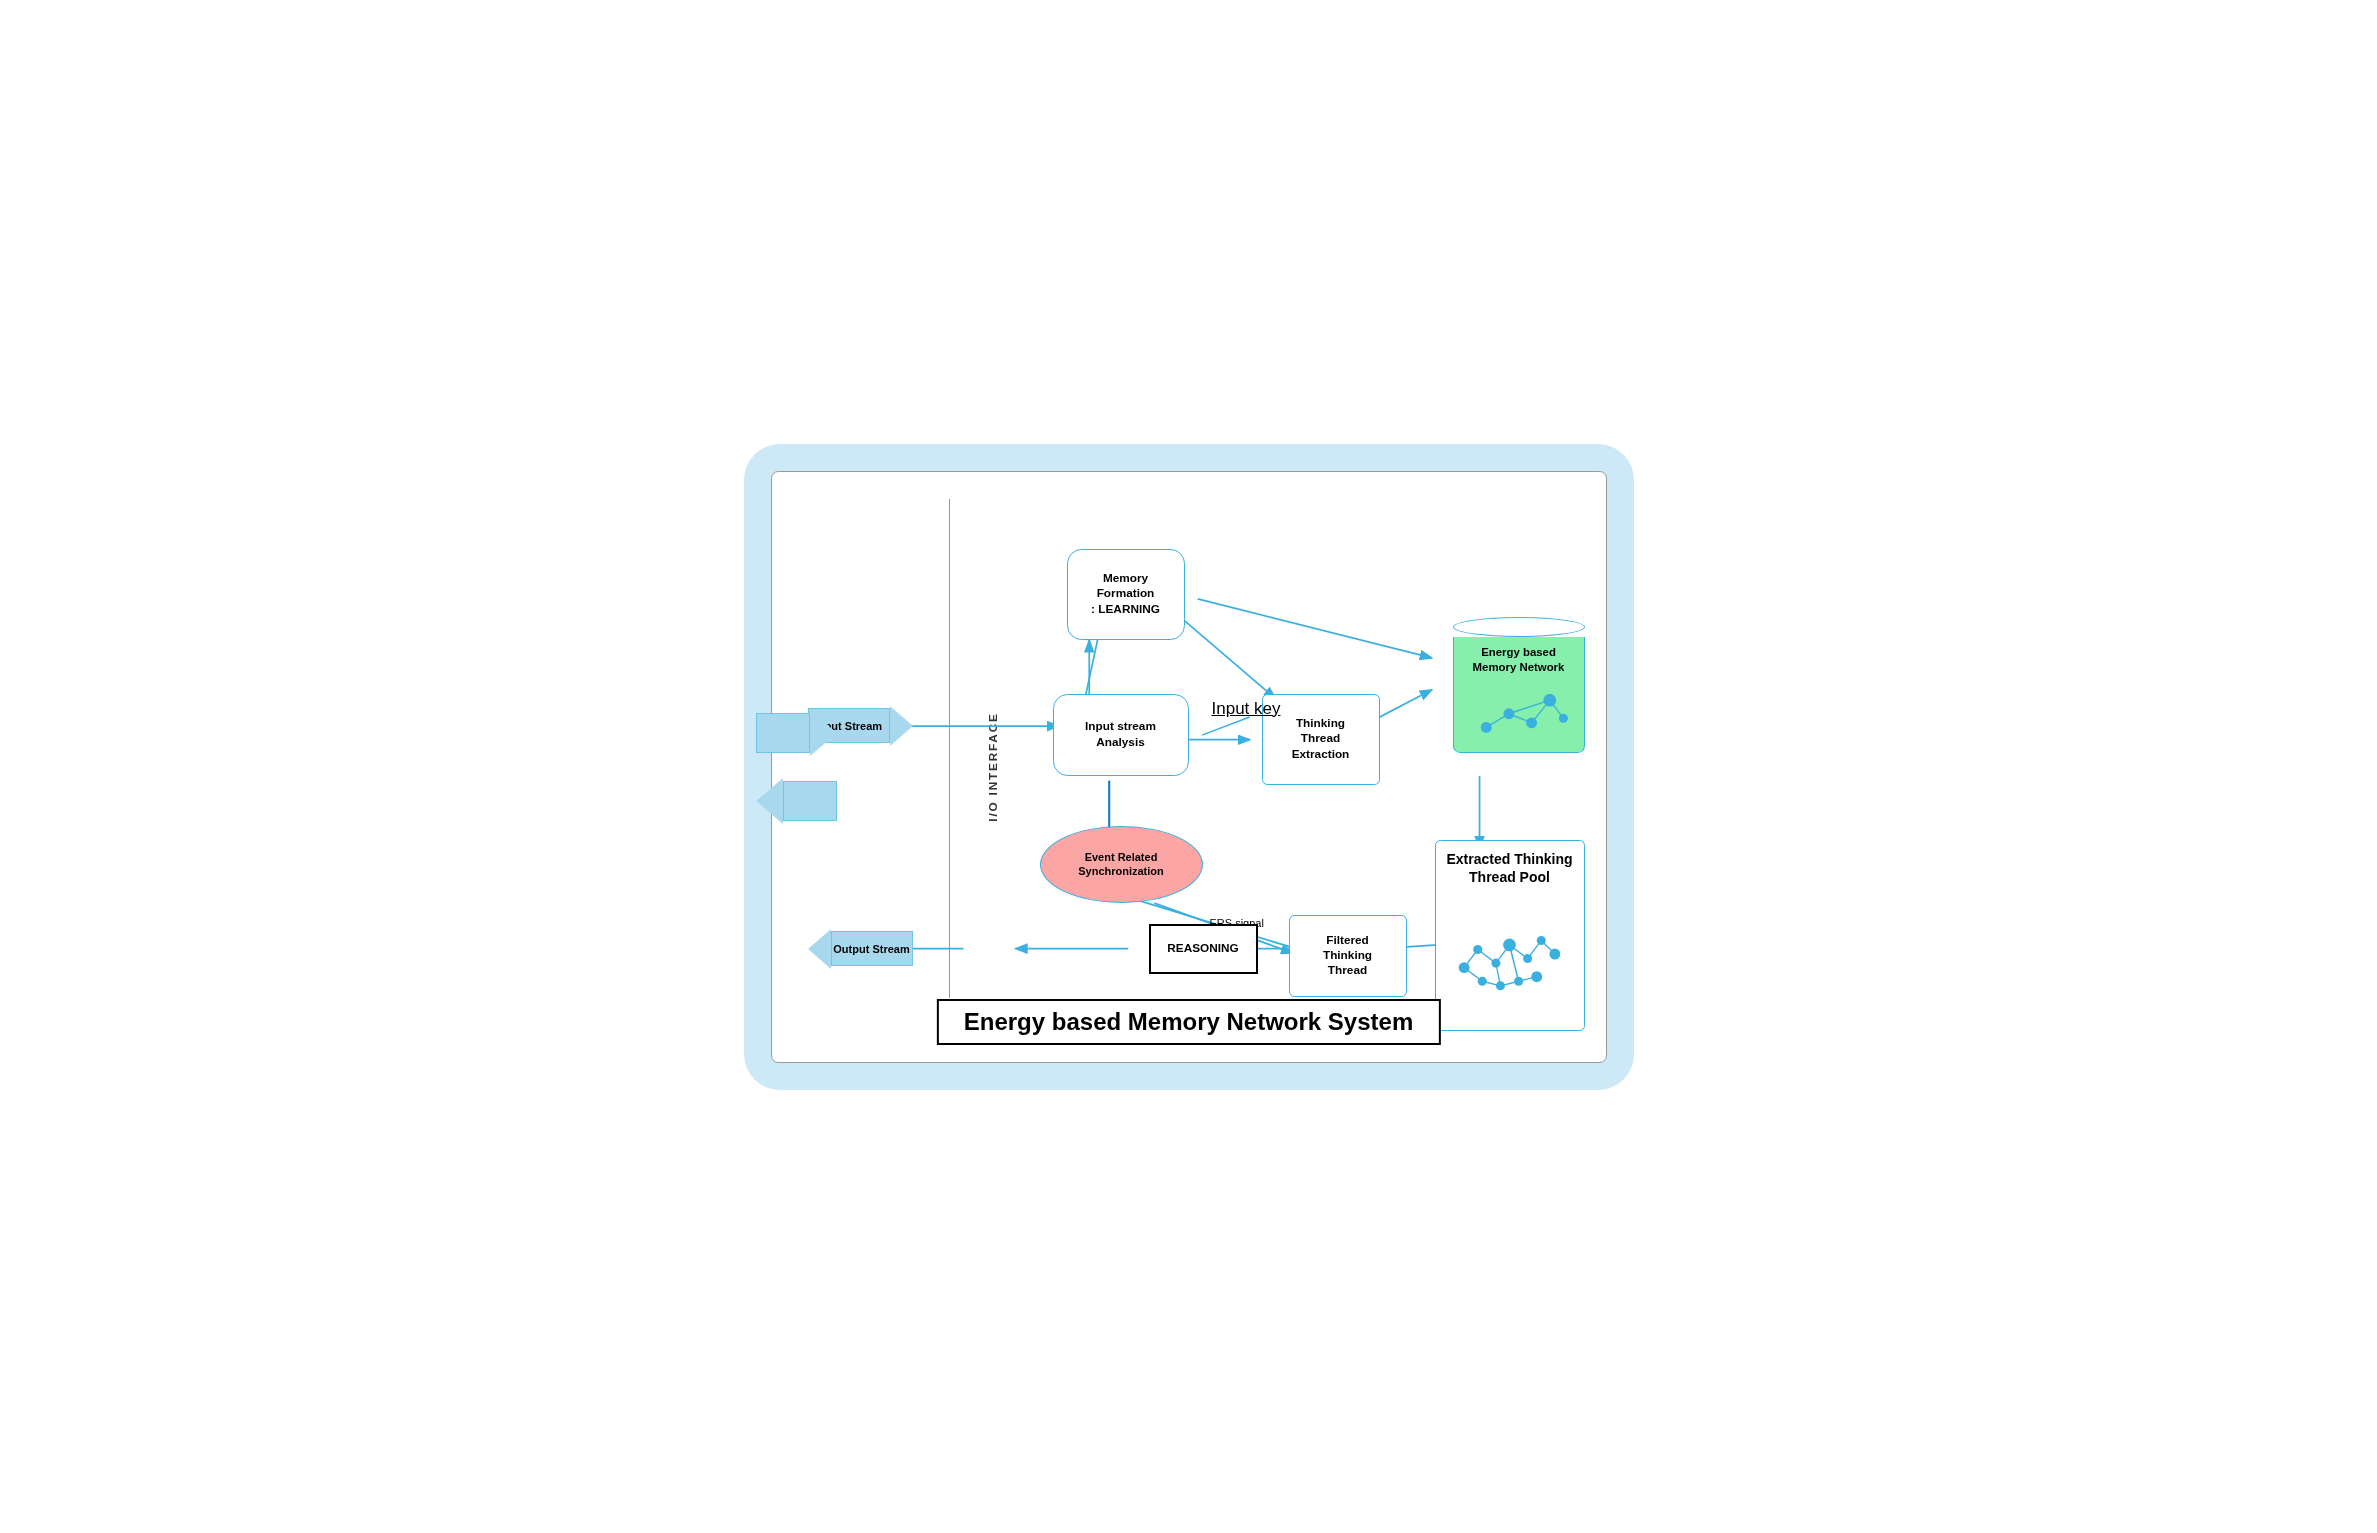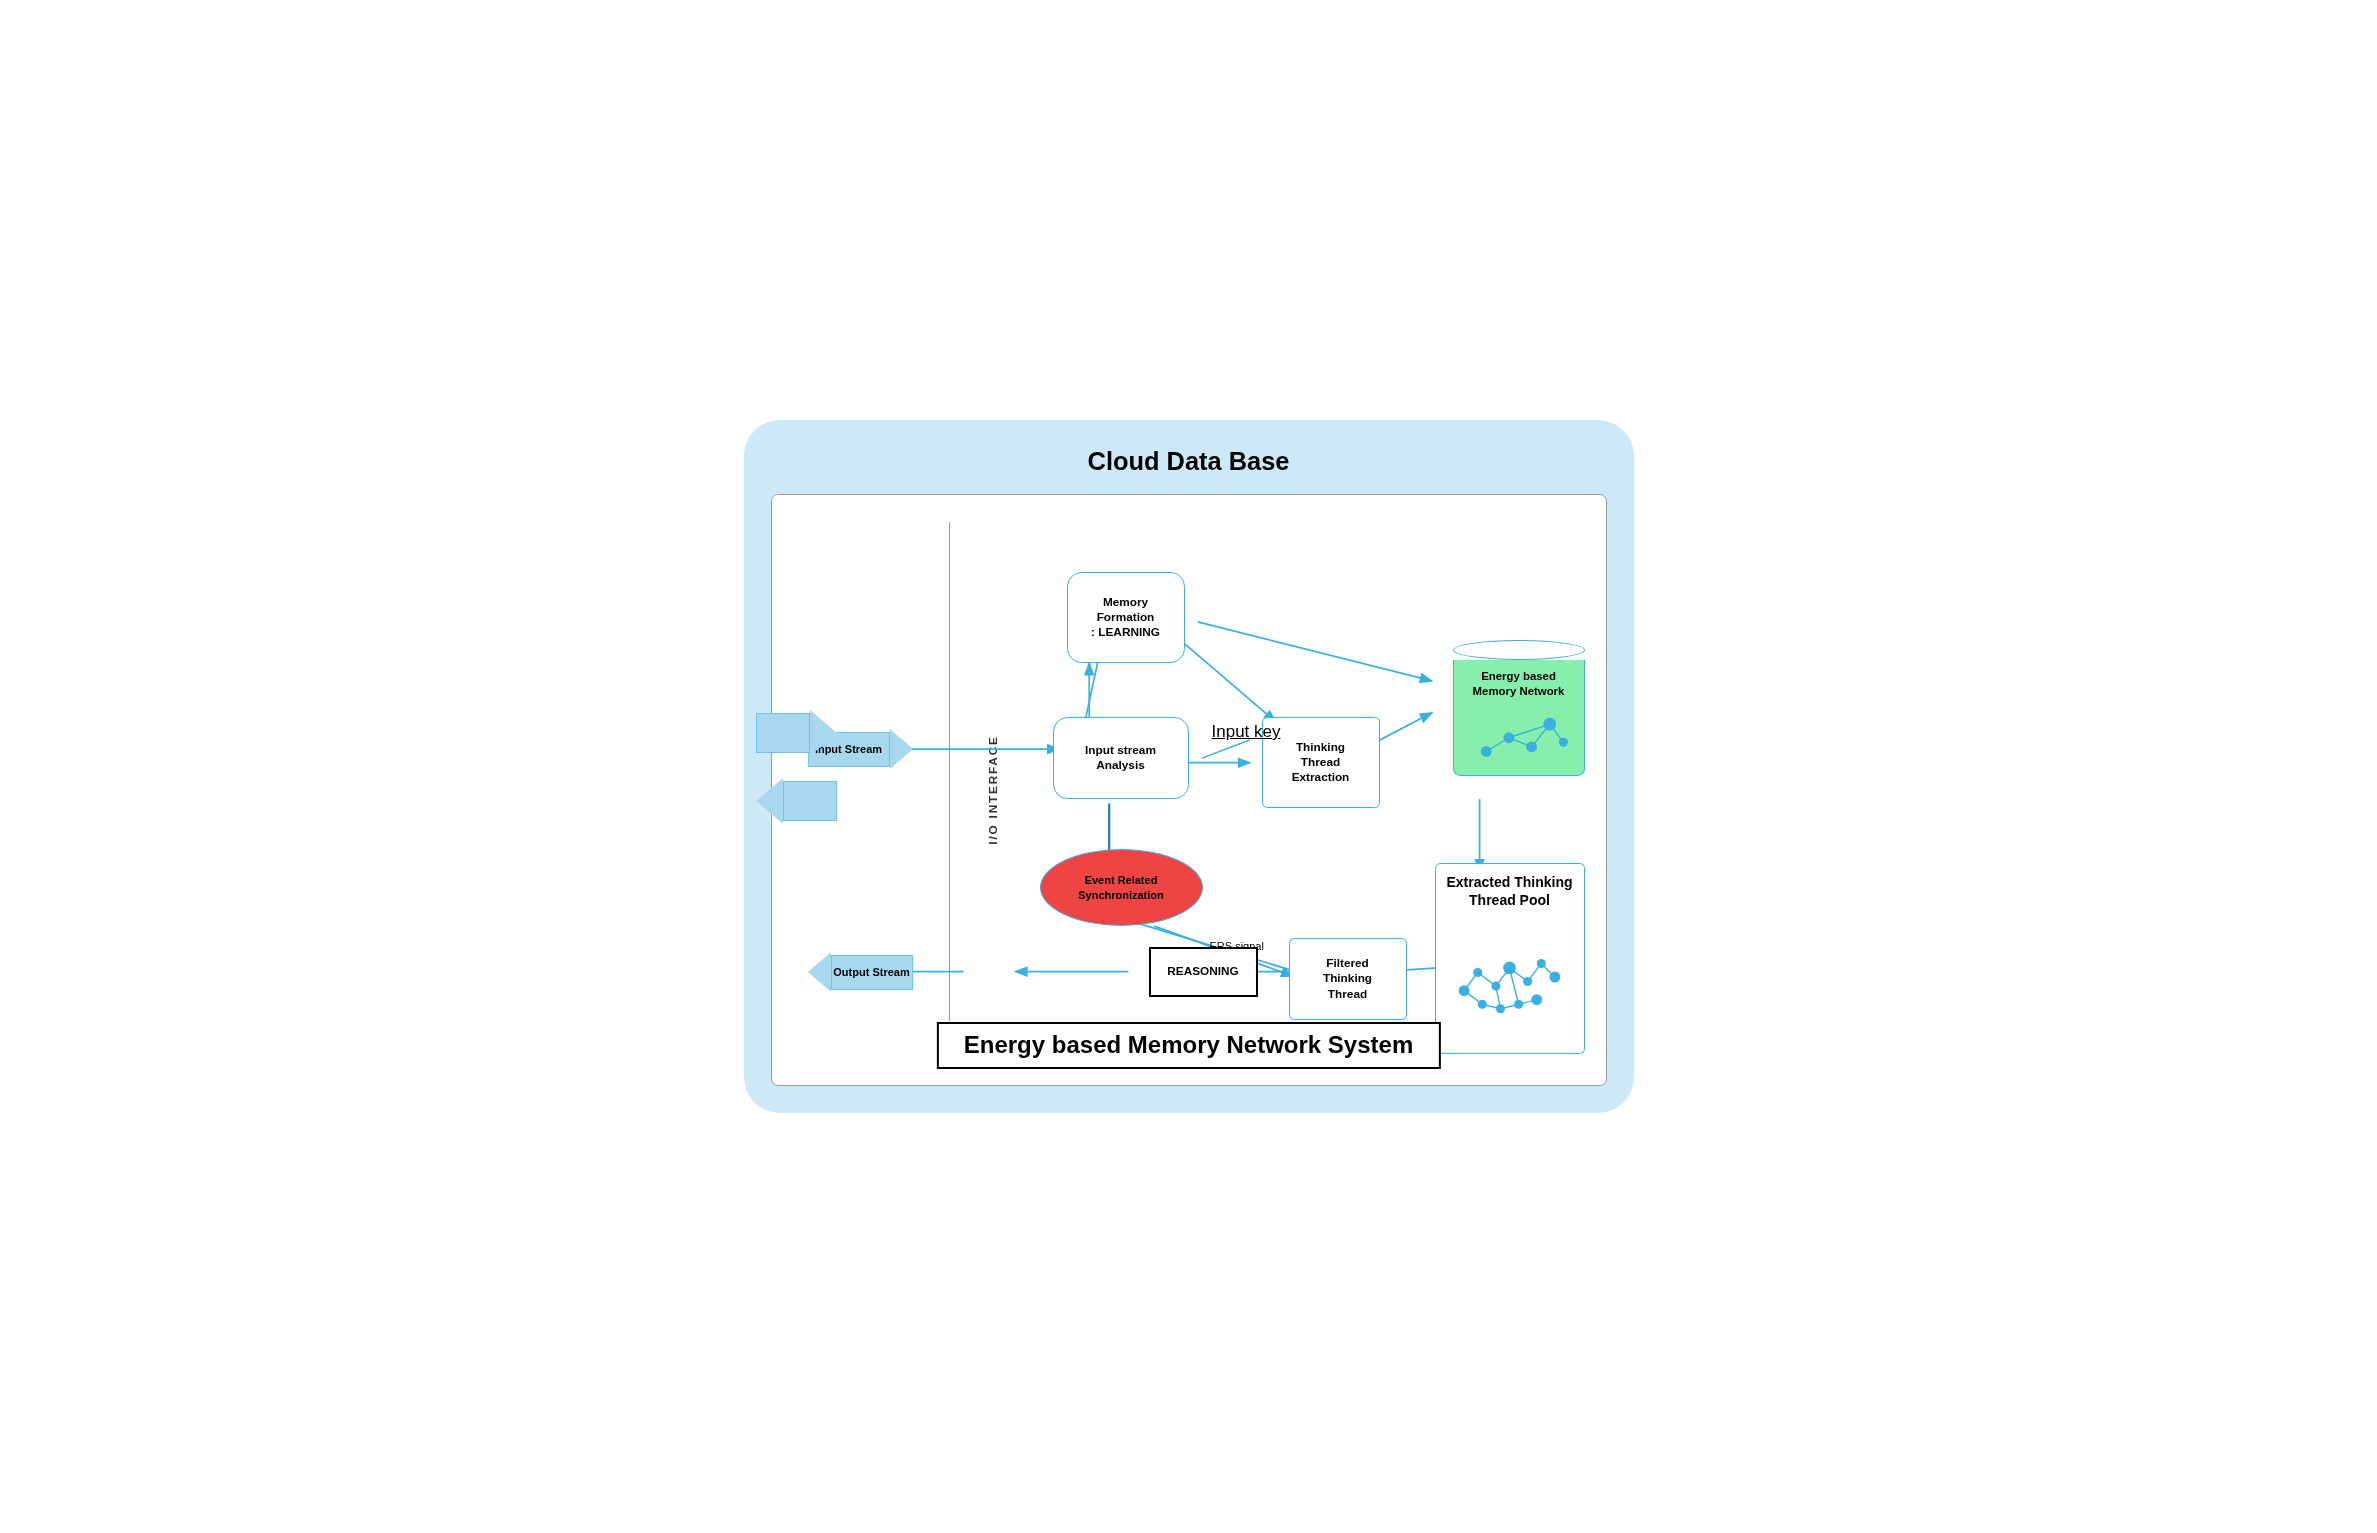--- a/index.html
+++ b/index.html
@@ -90,21 +90,21 @@
 
     .box-bold-border {
       border: 2.3px solid #000;
       border-radius: 0;
     }
 
     
     .ellipse {
       position: absolute;
       border: 1.8px solid #3ab0e0;
-      background: #ef4444;
+      background: #fca5a5;
       border-radius: 50%;
       display: flex;
       align-items: center;
       justify-content: center;
       text-align: center;
       font-size: 11.8px;
       font-weight: bold;
       line-height: 1.3;
       color: #000;
     }
@@ -120,21 +120,20 @@
       <div style="width:54px; height:40px; background:#a8d8ee; border:1.4px solid #6ec6e6;"></div>
       <div style="width:0;height:0;border-top:23.6px solid transparent;border-bottom:23.6px solid transparent;border-left:27px solid #a8d8ee;"></div>
     </div>
 
     <div style="display:flex; align-items:center;">
       <div style="width:0;height:0;border-top:23.6px solid transparent;border-bottom:23.6px solid transparent;border-right:27px solid #a8d8ee;"></div>
       <div style="width:54px; height:40px; background:#a8d8ee; border:1.4px solid #6ec6e6;"></div>
     </div>
   </div>
 
-  <div class="cloud-title">Cloud Data Base</div>
 
   <div class="inner-container">
 
     <div style="position:absolute; left:177px; top:27px; bottom:64px; width:1.8px; background:#999;"></div>
     <div style="position:absolute; left:166px; top:50%; transform:translateY(-50%) rotate(-90deg); font-size:11.8px; font-weight:bold; letter-spacing:1.8px; color:#333; white-space:nowrap;">I/O INTERFACE</div>
 
     <div class="diagram">
 
       <svg class="svg-overlay" viewBox="0 0 920 600" preserveAspectRatio="none">
         <defs>

